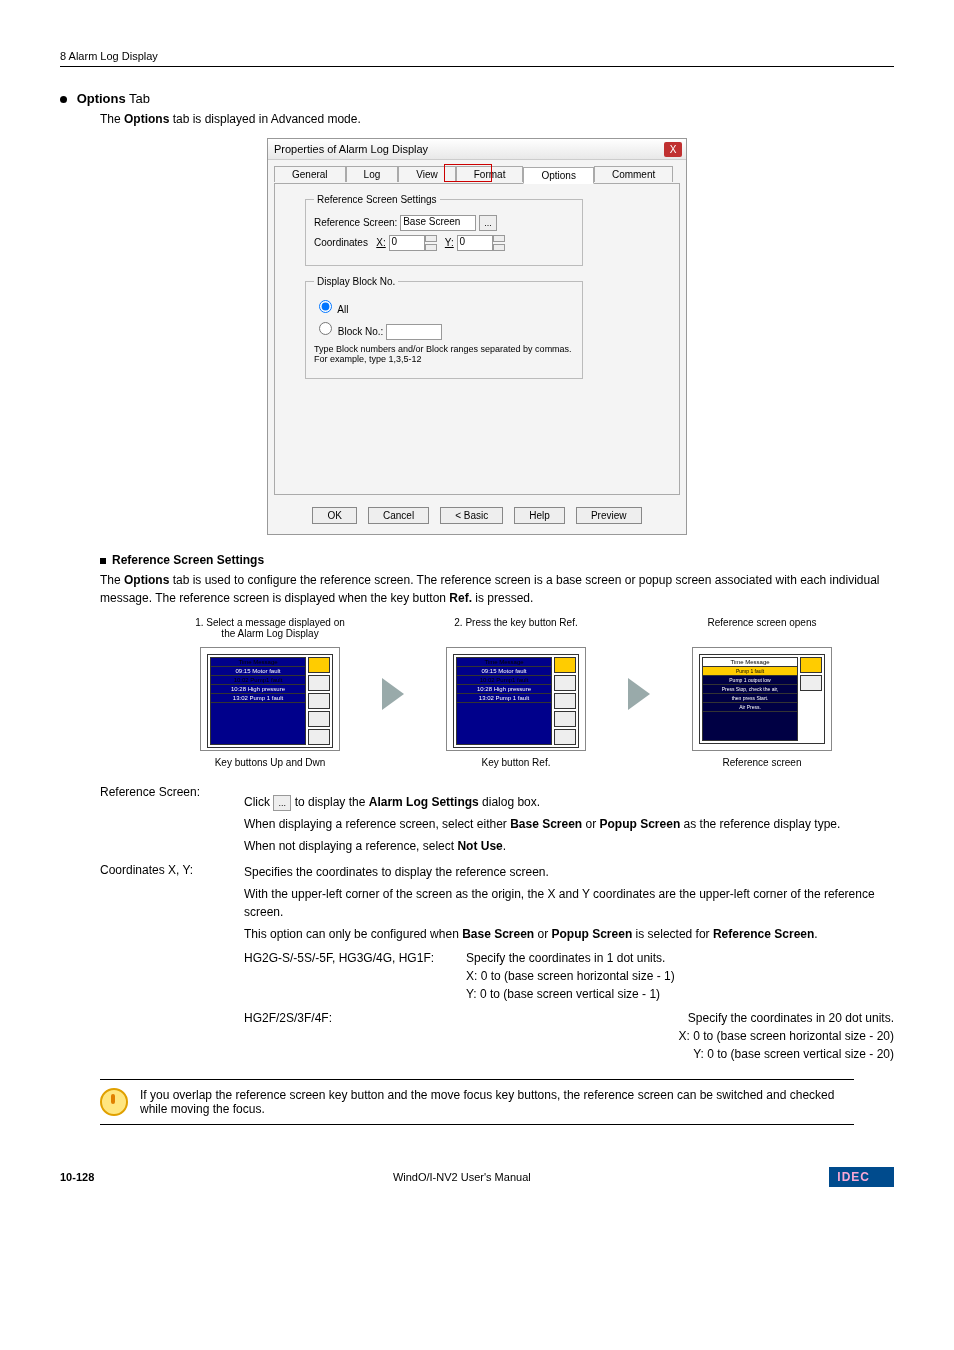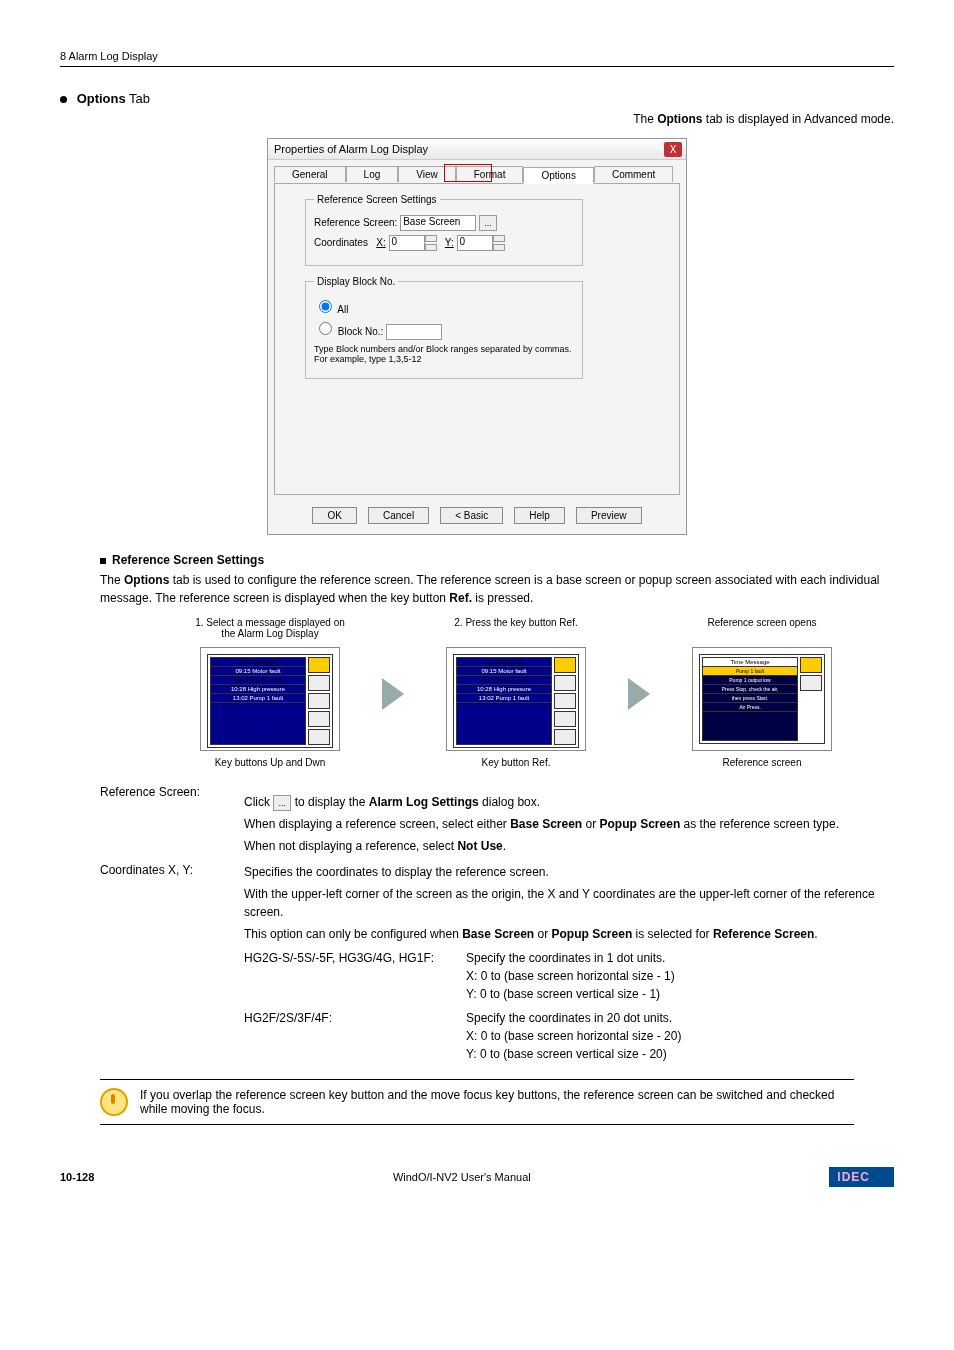--- a/index.html
+++ b/index.html
@@ -28,21 +28,20 @@
     display:inline-block;
     width:7px; height:7px;
     background:#000;
     border-radius:50%;
     vertical-align: middle;
     margin-right:6px;
   }
   .subtext {
     margin-left: 40px;
     margin-bottom: 12px;
-    text-align: right;
   }
   
   .dialog {
     width: 418px;
     margin: 0 auto 18px auto;
     border: 1px solid #999;
     background: #f4f4f4;
     position: relative;
     font-size: 11px;
   }
@@ -440,36 +439,36 @@
         </div>
       </div>
       <div class="flow-bottom">Reference screen</div>
     </div>
   </div>
 
   <div class="dl">
     <div class="dt">Reference Screen:</div>
     <div class="dd">
       <div style="margin-top:8px;"><span>Click </span><span class="btn-small">...</span><span> to display the </span><b>Alarm Log Settings</b><span> dialog box.</span></div>
-      <div style="margin-top:4px;"><span>When displaying a reference screen, select either </span><b>Base Screen</b><span> or </span><b>Popup Screen</b><span> as the reference screen type.</span></div>
+      <div style="margin-top:4px;"><span>When displaying a reference screen, select either </span><b>Base Screen</b><span> or </span><b>Popup Screen</b><span> as the reference display type.</span></div>
       <div style="margin-top:4px;"><span>When not displaying a reference, select </span><b>Not Use</b><span>.</span></div>
     </div>
 
     <div class="dt">Coordinates X, Y:</div>
     <div class="dd">
       <div>Specifies the coordinates to display the reference screen.</div>
       <div style="margin-top:4px;">With the upper-left corner of the screen as the origin, the X and Y coordinates are the upper-left corner of the reference screen.</div>
       <div style="margin-top:4px;"><span>This option can only be configured when </span><b>Base Screen</b><span> or </span><b>Popup Screen</b><span> is selected for </span><b>Reference Screen</b><span>.</span></div>
       <div class="sub-tbl">
         <div>HG2G-S/-5S/-5F, HG3G/4G, HG1F:</div>
         <div style="white-space:pre-line;">Specify the coordinates in 1 dot units.
 X: 0 to (base screen horizontal size - 1)
 Y: 0 to (base screen vertical size - 1)</div>
         <div>HG2F/2S/3F/4F:</div>
-        <div style="white-space:pre-line;">Specify the coordinates in 20 dot units.
+        <div style="white-space:pre-line;text-align:right;">Specify the coordinates in 20 dot units.
 X: 0 to (base screen horizontal size - 20)
 Y: 0 to (base screen vertical size - 20)</div>
       </div>
     </div>
   </div>
 
   <div class="tip">
     <div class="tip-icon"></div>
     <div>If you overlap the reference screen key button and the move focus key buttons, the reference screen can be switched and checked while moving the focus.</div>
   </div>

